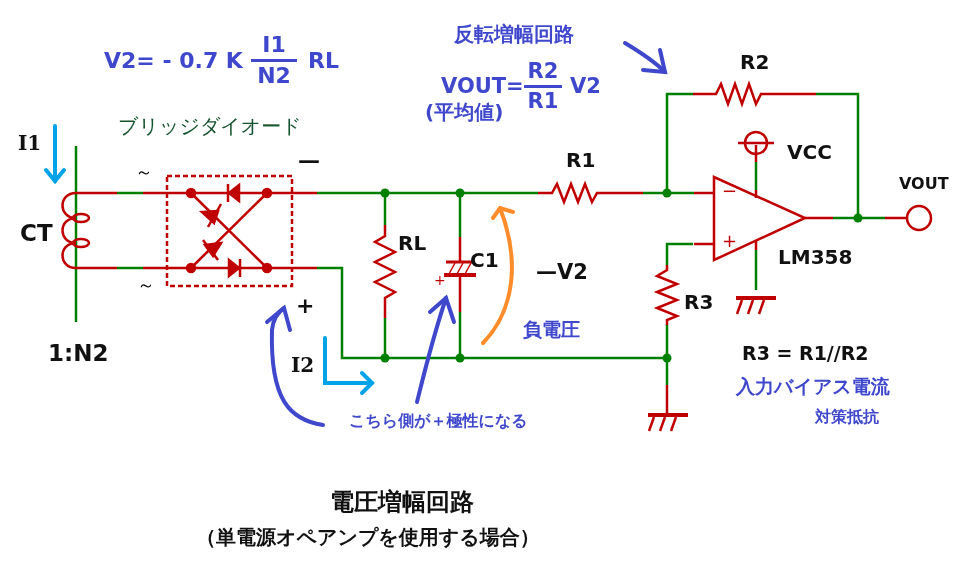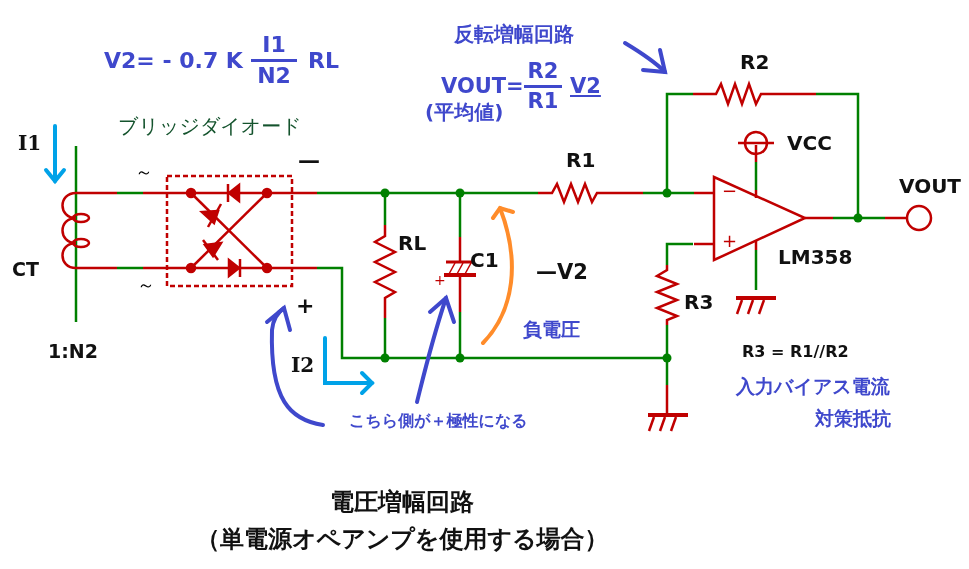--- a/index.html
+++ b/index.html
@@ -175,51 +175,51 @@
 <div class="lbl blu" style="left:308px;top:50px;font-size:22px;">RL</div>
 
 <div class="lbl blu" style="left:454px;top:24px;font-size:20px;">反転増幅回路</div>
 
 <div class="lbl blu" style="left:441px;top:76px;font-size:21px;text-align:center;">VOUT=</div>
 <div class="frac blu" style="left:524px;top:61px;font-size:21px;width:38px;">
   <span class="num">R2</span>
   <span class="bar"></span>
   <span class="den">R1</span>
 </div>
-<div class="lbl blu" style="left:570px;top:76px;font-size:21px;text-decoration:underline;">V2</div>
+<div class="lbl blu" style="left:570px;top:76px;font-size:21px;">V2</div>
 <div class="lbl blu" style="left:425px;top:102px;font-size:20px;">(平均値)</div>
 
 <div class="lbl blk" style="left:118px;top:116px;font-size:20px;font-weight:normal;color:#14532d;">ブリッジダイオード</div>
 
 <div class="lbl blk" style="left:18px;top:133px;font-size:20px;font-family:'DejaVu Serif',serif;">I1</div>
-<div class="lbl blk" style="left:12px;top:222px;font-size:19px;margin-top:38px;">CT</div>
-<div class="lbl blk" style="left:48px;top:342px;font-size:19px;">1:N2</div>
+<div class="lbl blk" style="left:20px;top:222px;font-size:23px;">CT</div>
+<div class="lbl blk" style="left:48px;top:342px;font-size:23px;">1:N2</div>
 
 <div class="lbl" style="left:135px;top:163px;font-size:18px;color:#000;">～</div>
 <div class="lbl" style="left:137px;top:276px;font-size:18px;color:#000;">～</div>
 <div class="lbl blk" style="left:298px;top:150px;font-size:22px;">—</div>
 <div class="lbl blk" style="left:296px;top:295px;font-size:22px;">+</div>
 
 <div class="lbl blk" style="left:291px;top:355px;font-size:20px;font-family:'DejaVu Serif',serif;">I2</div>
 
 <div class="lbl blk" style="left:398px;top:233px;font-size:20px;">RL</div>
 <div class="lbl blk" style="left:470px;top:234px;font-size:20px;margin-top:16px;">C1</div>
 <div class="lbl" style="left:434px;top:273px;font-size:14px;color:#c00000;">+</div>
 <div class="lbl blk" style="left:520px;top:262px;font-size:21px;margin-left:16px;">—V2</div>
 <div class="lbl blu" style="left:523px;top:292px;font-size:19px;margin-top:28px;">負電圧</div>
 
 <div class="lbl blk" style="left:566px;top:150px;font-size:20px;">R1</div>
 <div class="lbl blk" style="left:740px;top:52px;font-size:20px;">R2</div>
 <div class="lbl blk" style="left:684px;top:292px;font-size:20px;">R3</div>
-<div class="lbl blk" style="left:787px;top:133px;font-size:20px;">VCC</div>
-<div class="lbl blk" style="left:899px;top:176px;font-size:20px;">VOUT</div>
+<div class="lbl blk" style="left:787px;top:142px;font-size:20px;">VCC</div>
+<div class="lbl blk" style="left:899px;top:176px;font-size:16px;">VOUT</div>
 <div class="lbl blk" style="left:778px;top:247px;font-size:20px;">LM358</div>
 <div class="lbl" style="left:722px;top:182px;font-size:18px;color:#c00000;">−</div>
 <div class="lbl" style="left:722px;top:232px;font-size:18px;color:#c00000;">+</div>
 
-<div class="lbl blk" style="left:742px;top:344px;font-size:16px;">R3 = R1//R2</div>
+<div class="lbl blk" style="left:742px;top:344px;font-size:19px;">R3 = R1//R2</div>
 <div class="lbl blu" style="left:736px;top:377px;font-size:19px;">入力バイアス電流</div>
-<div class="lbl blu" style="left:815px;top:409px;font-size:19px;">対策抵抗</div>
+<div class="lbl blu" style="left:815px;top:409px;font-size:16px;">対策抵抗</div>
 
 <div class="lbl blu" style="left:349px;top:413px;font-size:16px;">こちら側が＋極性になる</div>
 
 <div class="lbl blk" style="left:330px;top:490px;font-size:24px;">電圧増幅回路</div>
-<div class="lbl blk" style="left:196px;top:527px;font-size:24px;">（単電源オペアンプを使用する場合）</div>
+<div class="lbl blk" style="left:196px;top:527px;font-size:20px;">（単電源オペアンプを使用する場合）</div>
 
 </body></html>

